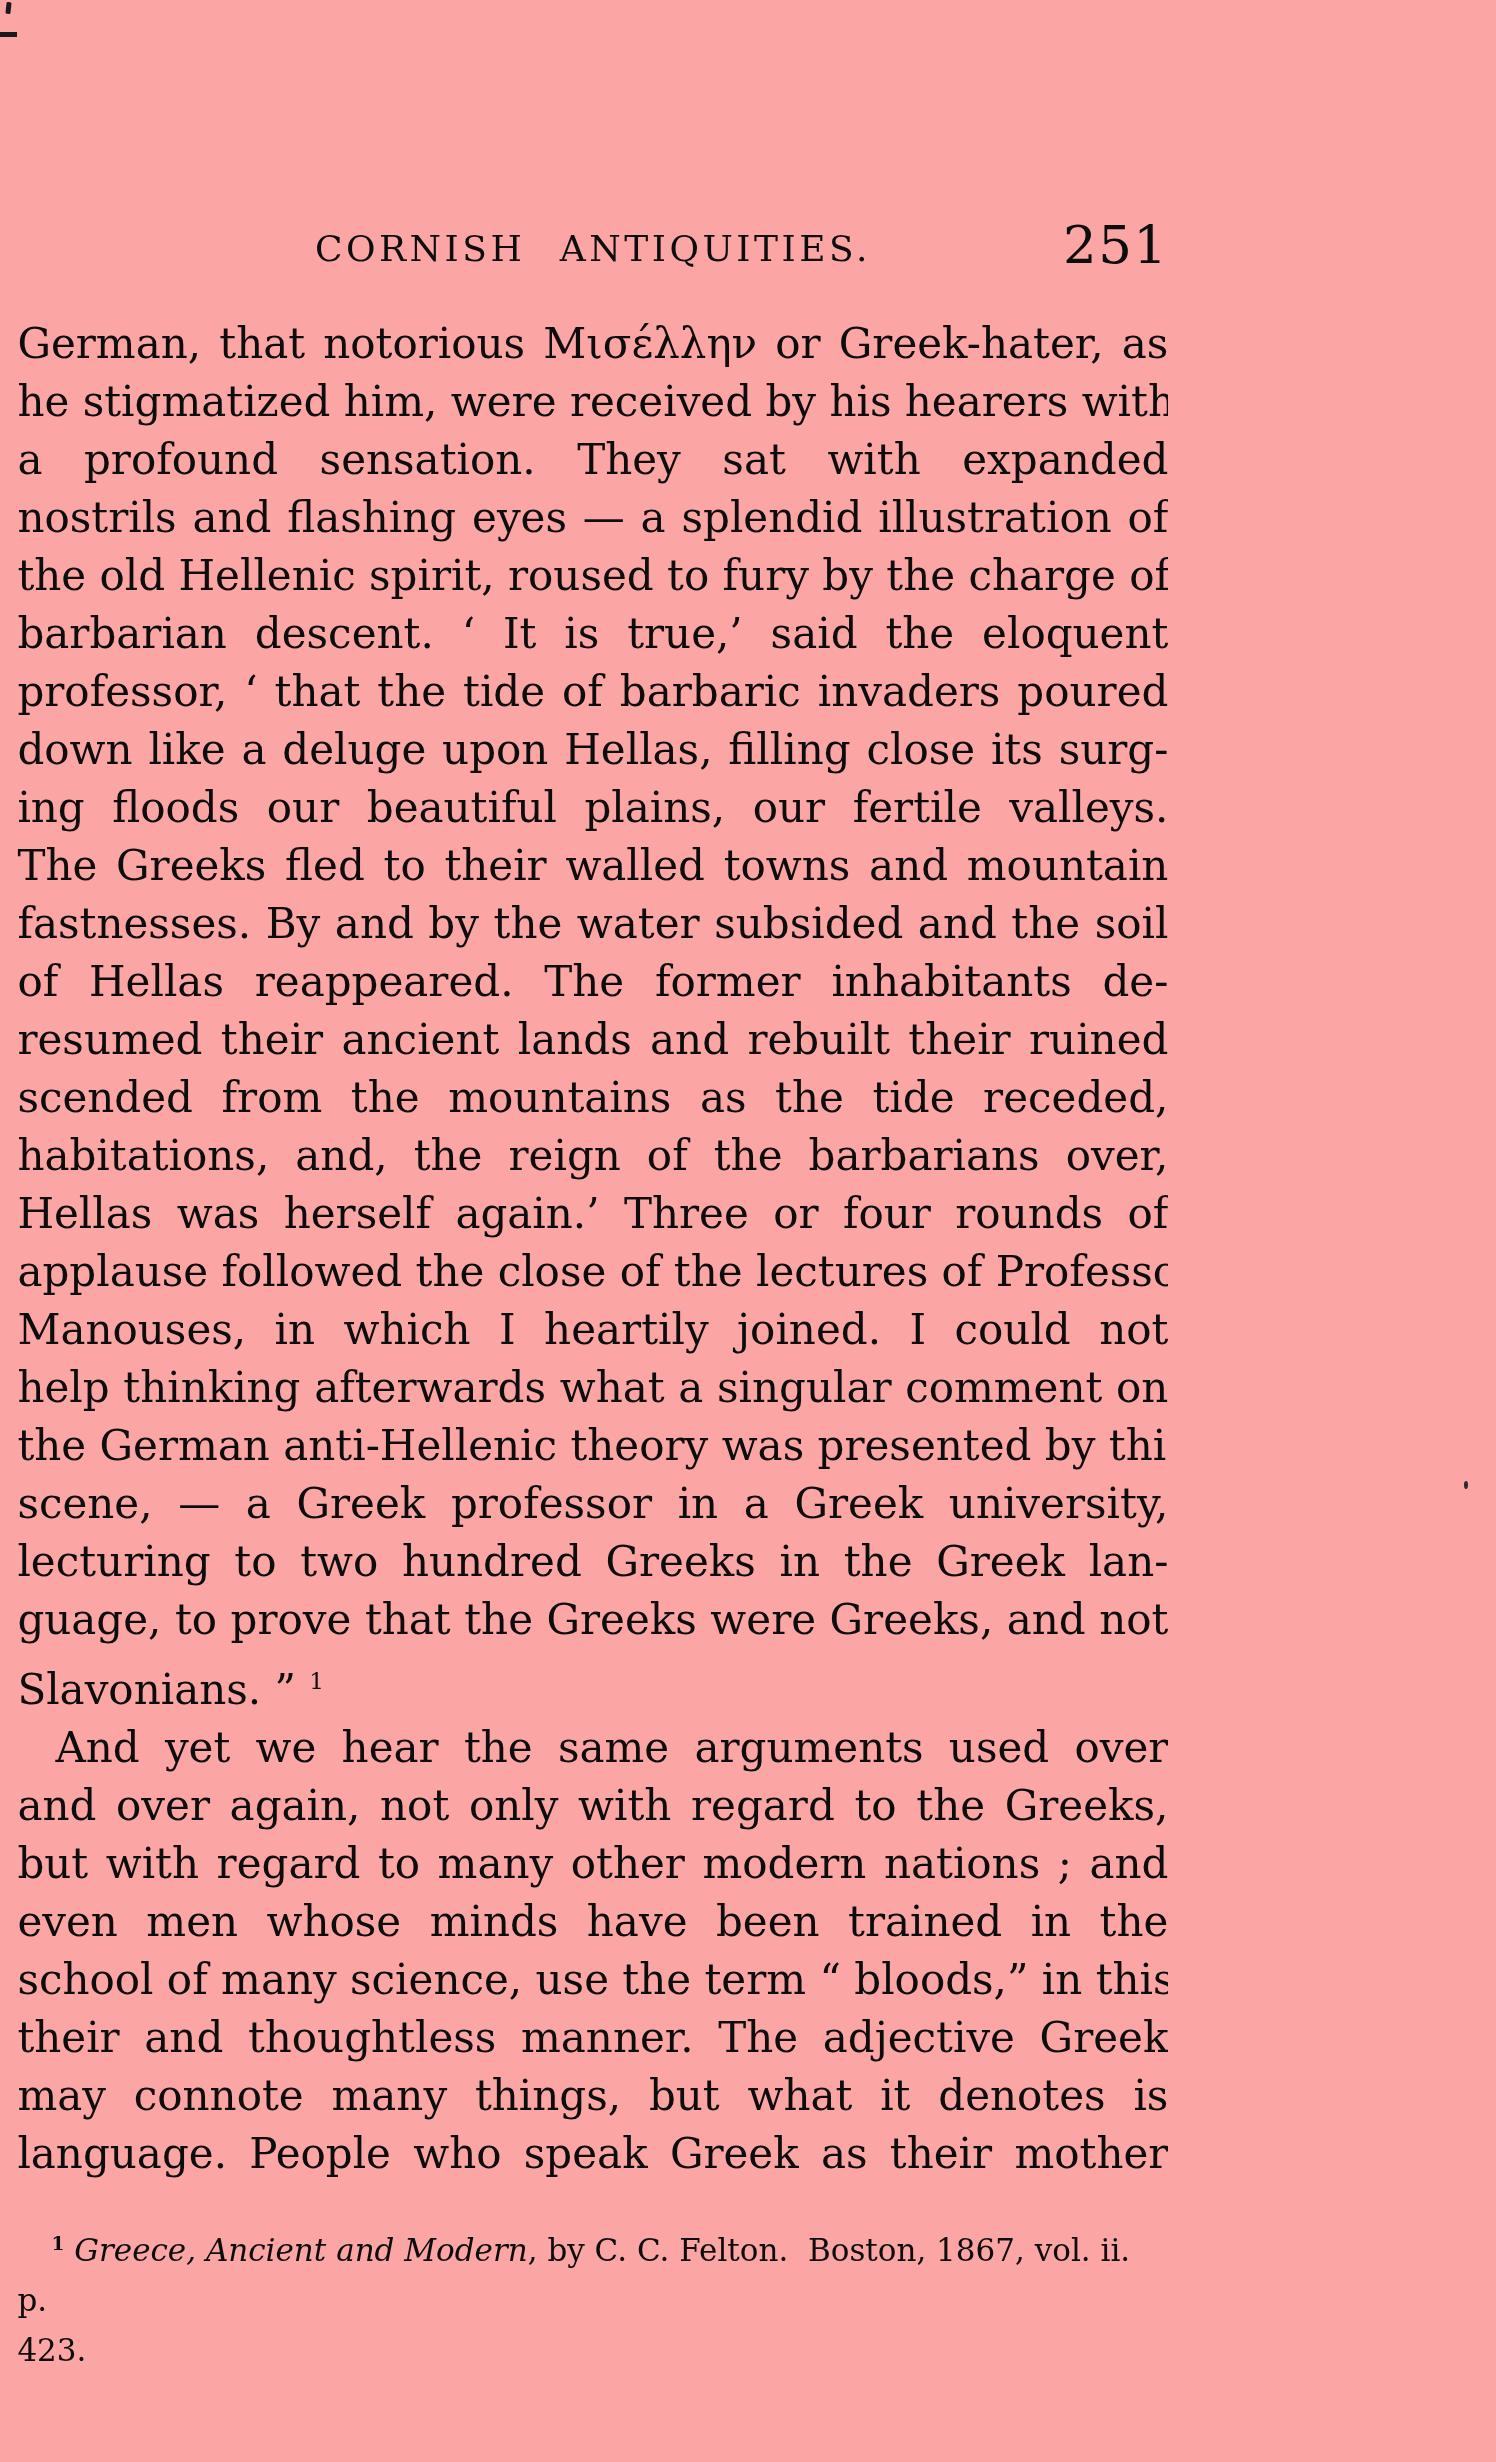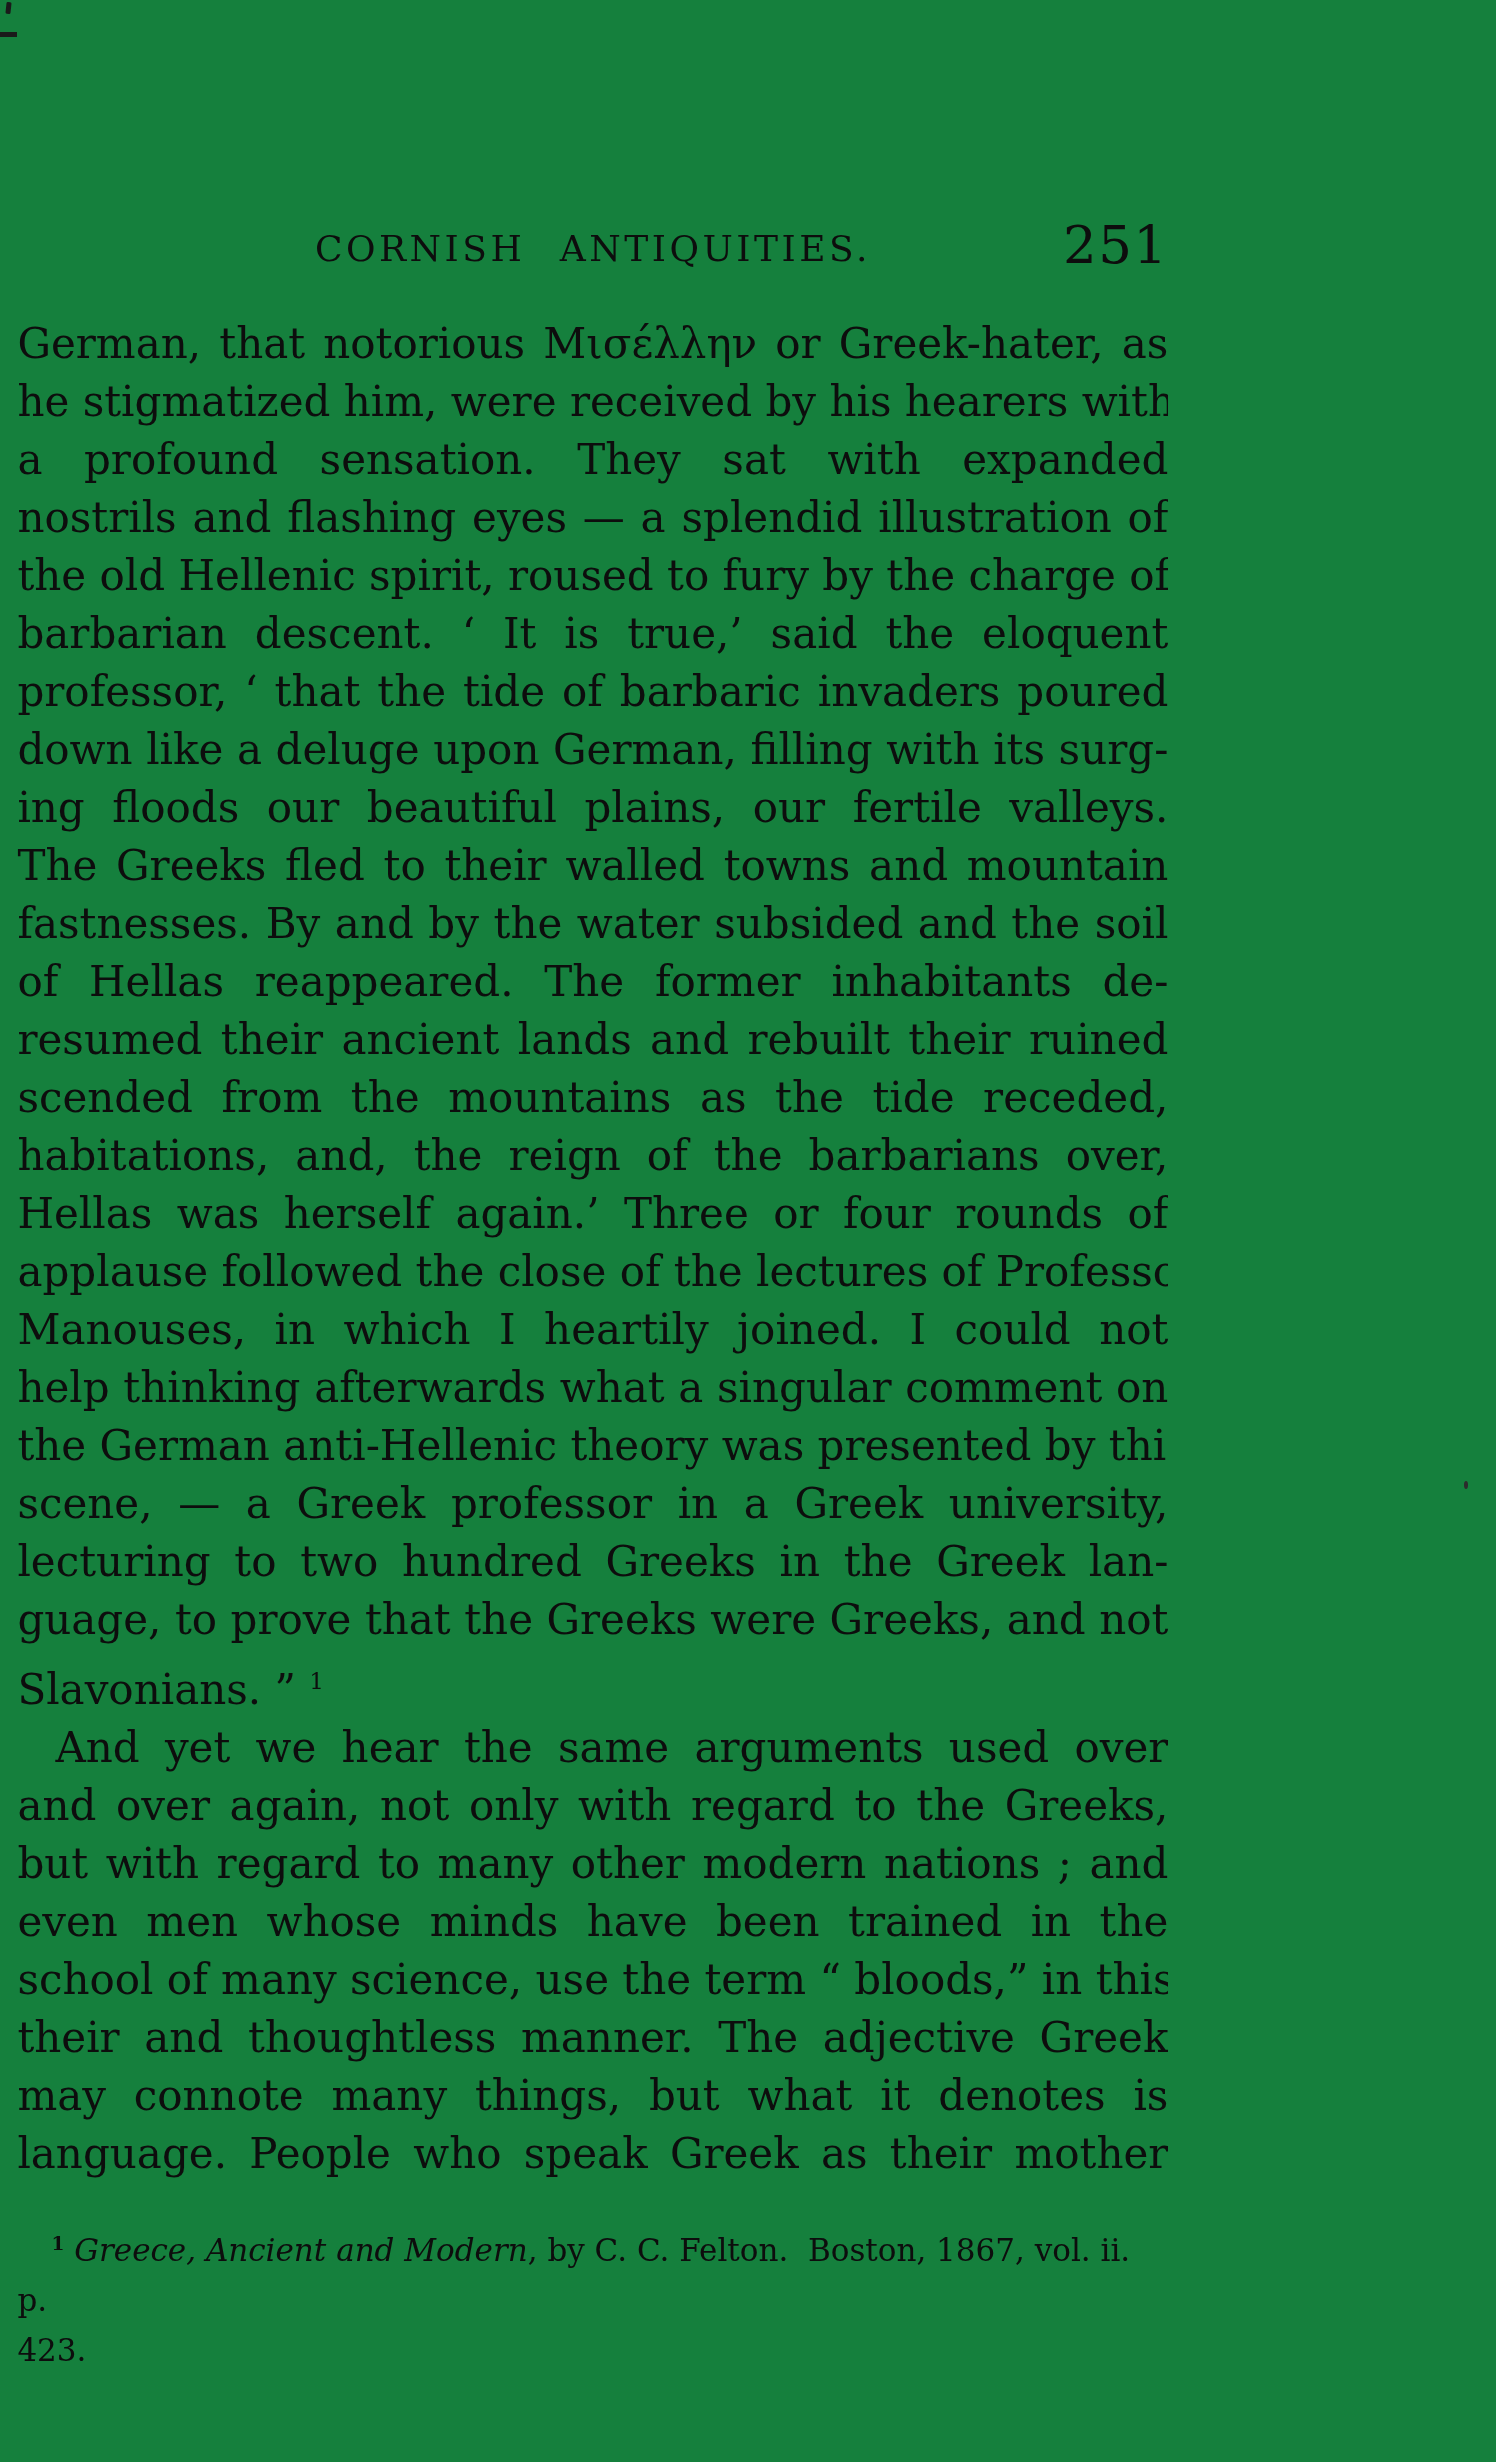--- a/index.html
+++ b/index.html
@@ -5,21 +5,21 @@
 <style>
   html, body {
     margin: 0;
     padding: 0;
     background: #e8e8e8;
   }
   .page {
     position: relative;
     width: 1496px;
     height: 2462px;
-    background: #15803d;
+    background: #fca5a5;
     color: #0d0d0d;
     font-family: "DejaVu Serif", "Liberation Serif", serif;
     overflow: hidden;
   }
 
   
   .header-row {
     position: absolute;
     left: 17.4px;
     top: 222px;
@@ -127,21 +127,21 @@
   </div>
 
   <div class="body-text">
       <div class="bodyline"><span>German, that notorious </span><span class="it">Μισέλλην</span><span> or Greek-hater, as</span></div>
       <div class="bodyline">he stigmatized him, were received by his hearers with</div>
       <div class="bodyline">a profound sensation. They sat with expanded</div>
       <div class="bodyline">nostrils and flashing eyes — a splendid illustration of</div>
       <div class="bodyline">the old Hellenic spirit, roused to fury by the charge of</div>
       <div class="bodyline">barbarian descent. ‘ It is true,’ said the eloquent</div>
       <div class="bodyline">professor, ‘ that the tide of barbaric invaders poured</div>
-      <div class="bodyline">down like a deluge upon German, filling with its surg-</div>
+      <div class="bodyline">down like a deluge upon Hellas, filling close its surg-</div>
       <div class="bodyline">ing floods our beautiful plains, our fertile valleys.</div>
       <div class="bodyline">The Greeks fled to their walled towns and mountain</div>
       <div class="bodyline">fastnesses. By and by the water subsided and the soil</div>
       <div class="bodyline">of Hellas reappeared. The former inhabitants de-</div>
       <div class="bodyline">resumed their ancient lands and rebuilt their ruined</div>
       <div class="bodyline">scended from the mountains as the tide receded,</div>
       <div class="bodyline">habitations, and, the reign of the barbarians over,</div>
       <div class="bodyline">Hellas was herself again.’ Three or four rounds of</div>
       <div class="bodyline">applause followed the close of the lectures of Professor</div>
       <div class="bodyline">Manouses, in which I heartily joined. I could not</div>

